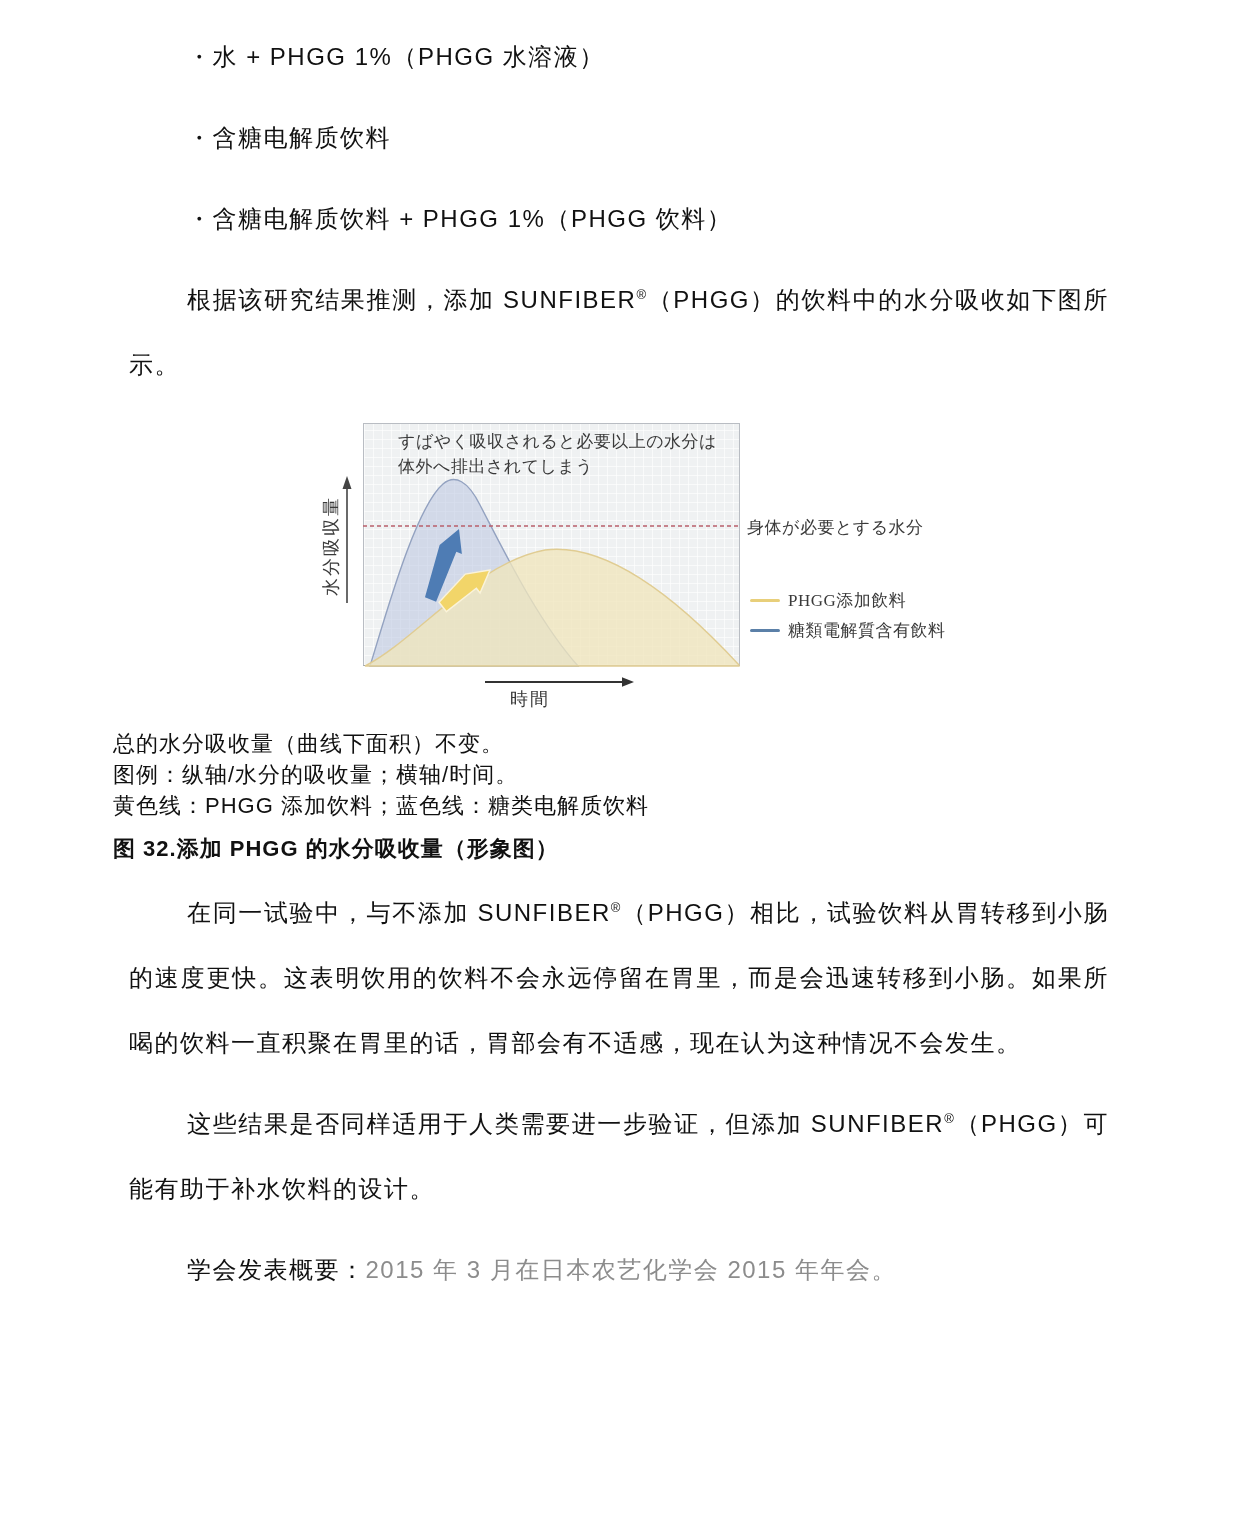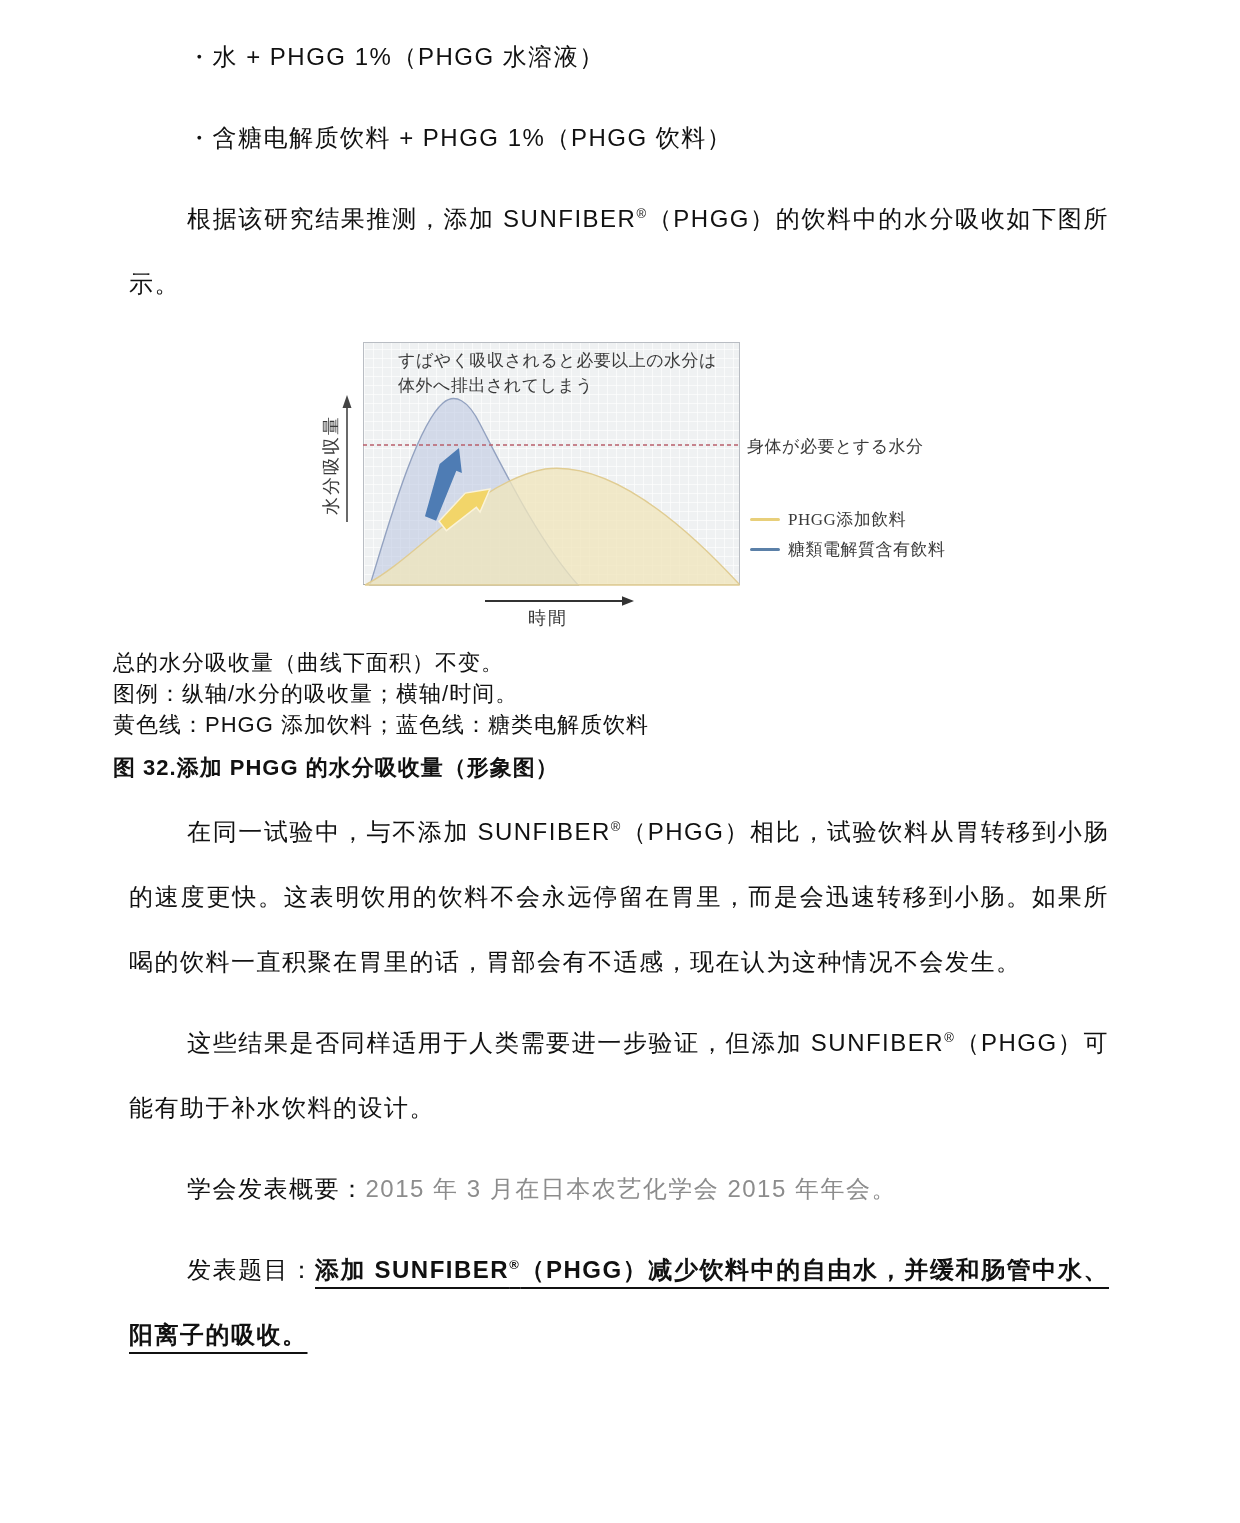--- a/index.html
+++ b/index.html
@@ -46,21 +46,21 @@
   .annot {
     position:absolute; font-size:17px; color:#3a3a3a;
     line-height:25px; letter-spacing:0.5px; white-space:nowrap;
   }
   .ylabel {
     position:absolute; left:-45px; top:122px; width:130px; height:22px;
     text-align:center; transform:rotate(-90deg);
     font-size:18px; color:#3a3a3a; letter-spacing:2px; white-space:nowrap;
   }
   .xlabel {
-    position:absolute; left:192px; top:274px; width:92px; text-align:center;
+    position:absolute; left:200px; top:274px; width:92px; text-align:left;
     font-size:18px; color:#3a3a3a; letter-spacing:2px;
   }
   .legend-row { position:absolute; left:440px; height:22px; }
   .legend-swatch {
     position:absolute; left:0; top:10px; width:30px; height:3px; border-radius:2px;
   }
   .legend-swatch.phgg { background:#e8cf7a; }
   .legend-swatch.elec { background:#5b80a8; }
   .legend-label {
     position:absolute; left:38px; top:0; font-size:17px; color:#3a3a3a;
@@ -74,20 +74,21 @@
   }
   .figcap { font-weight:bold;margin-top:12px; }
 </style>
 </head>
 <body>
 
 <div class="content">
 
   <div>
     <p class="body">・水 + PHGG 1%（PHGG 水溶液）</p>
+    <p class="body">・含糖电解质饮料</p>
     <p class="body">・含糖电解质饮料 + PHGG 1%（PHGG 饮料）</p>
   </div>
 
 
   <p class="body mt60"><span>根据该研究结果推测，添加 SUNFIBER</span><sup>®</sup><span>（PHGG）的饮料中的水分吸收如下图所示。</span></p>
 
   <div class="figure">
 
     <div class="ylabel">水分吸収量</div>
 
@@ -140,15 +141,14 @@
     <div>黄色线：PHGG 添加饮料；蓝色线：糖类电解质饮料</div>
     <div class="figcap">图 32.添加 PHGG 的水分吸收量（形象图）</div>
   </div>
 
   <p class="body mt70"><span>在同一试验中，与不添加 SUNFIBER</span><sup>®</sup><span>（PHGG）相比，试验饮料从胃转移到小肠的速度更快。这表明饮用的饮料不会永远停留在胃里，而是会迅速转移到小肠。如果所喝的饮料一直积聚在胃里的话，胃部会有不适感，现在认为这种情况不会发生。</span></p>
 
   <p class="body"><span>这些结果是否同样适用于人类需要进一步验证，但添加 SUNFIBER</span><sup>®</sup><span>（PHGG）可能有助于补水饮料的设计。</span></p>
 
   <p class="body"><span>学会发表概要：</span><span class="gray">2015 年 3 月在日本农艺化学会 2015 年年会。</span></p>
 
-  <p class="body"><span>发表题目：</span><span class="utitle"><span>添加 SUNFIBER</span><sup>®</sup><span>（PHGG）减少饮料中的自由水，并缓和肠管中水、阳离子的吸收。</span></span></p>
 
 </div>
 
 </body></html>

